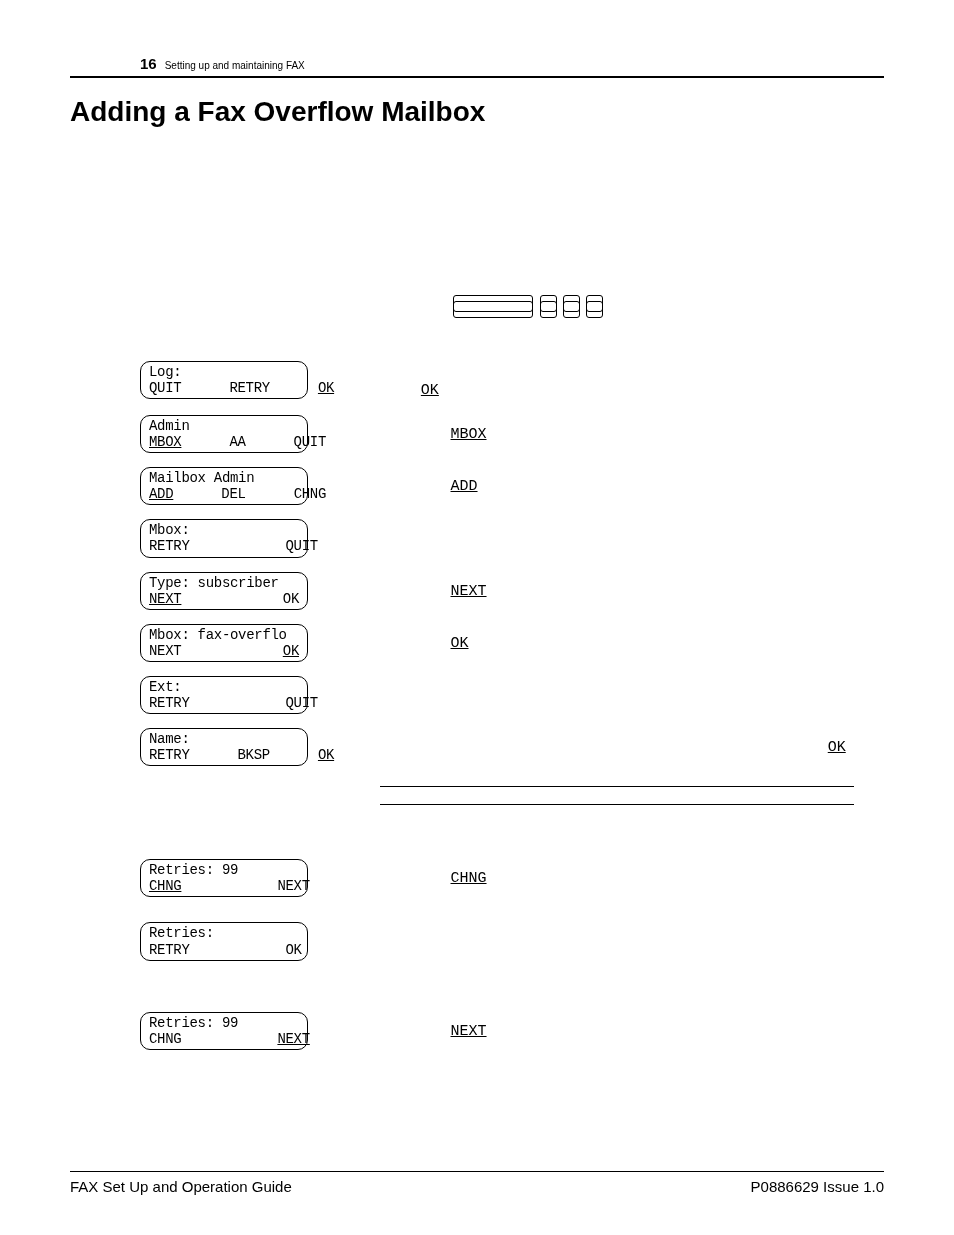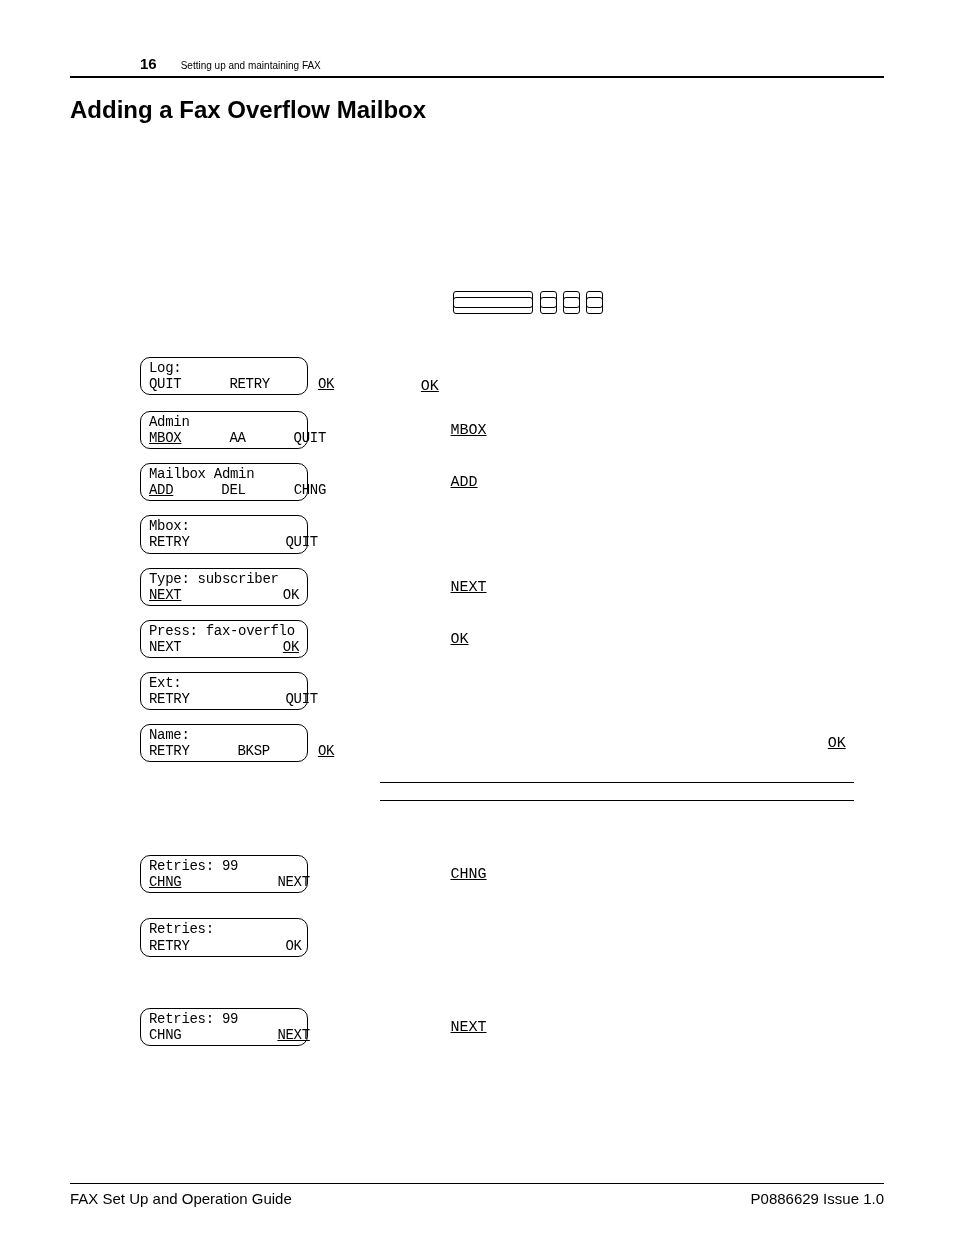--- a/index.html
+++ b/index.html
@@ -22,29 +22,29 @@
   .header-line {
     border-bottom: 2.5px solid #000;
     padding-bottom: 4px;
     margin-bottom: 18px;
     display: flex;
     align-items: baseline;
   }
   .header-line .pg {
     font-weight: bold;
     margin-left: 70px;
-    margin-right: 24px;
+    margin-right: 8px;
     font-size: 15px;
   }
   .header-line .chap {
     font-size: 10px;
   }
   .h1 {
     font-weight: bold;
-    font-size: 24px;
+    font-size: 28px;
     margin: 0 0 22px 0;
   }
   .content-row {
     display: flex;
     align-items: center;
     margin-bottom: 14px;
   }
   .lcd-col {
     width: 260px;
     flex: 0 0 260px;
@@ -105,21 +105,21 @@
     padding-top: 10px;
     margin-top: 6px;
     font-size: 14px;
     line-height: 1.35;
   }
   .note-block b { font-weight: bold; margin-top: 9px; }
   .footer {
     position: absolute;
     left: 70px;
     right: 70px;
-    bottom: 28px;
+    bottom: 40px;
     border-top: 1px solid #000;
     padding-top: 6px;
     display: flex;
     justify-content: space-between;
     font-size: 15px;
   }
   .step-num {
     display: inline-block;
     width: 28px;
     white-space: pre;
@@ -225,21 +225,21 @@
               <span></span>
               <span>OK</span>
             </div>
           </div>
         </div>
         <div class="instr-col" style="color: transparent;"><span class="step-num">6.</span><span>Press </span><span class="softkey" style="color: rgb(0, 0, 0);">NEXT</span><span>.</span></div>
       </div>
       <div class="content-row">
         <div class="lcd-col">
           <div class="lcd">
-            <div>Press: fax-overflo</div>
+            <div>Mbox: fax-overflo</div>
             <div class="row2">
               <span>NEXT</span>
               <span></span>
               <span class="sel">OK</span>
             </div>
           </div>
         </div>
         <div class="instr-col" style="color: transparent;"><span class="step-num">7.</span><span>Press </span><span class="softkey" style="color: rgb(0, 0, 0);">OK</span><span>.</span></div>
       </div>
       <div class="content-row">

